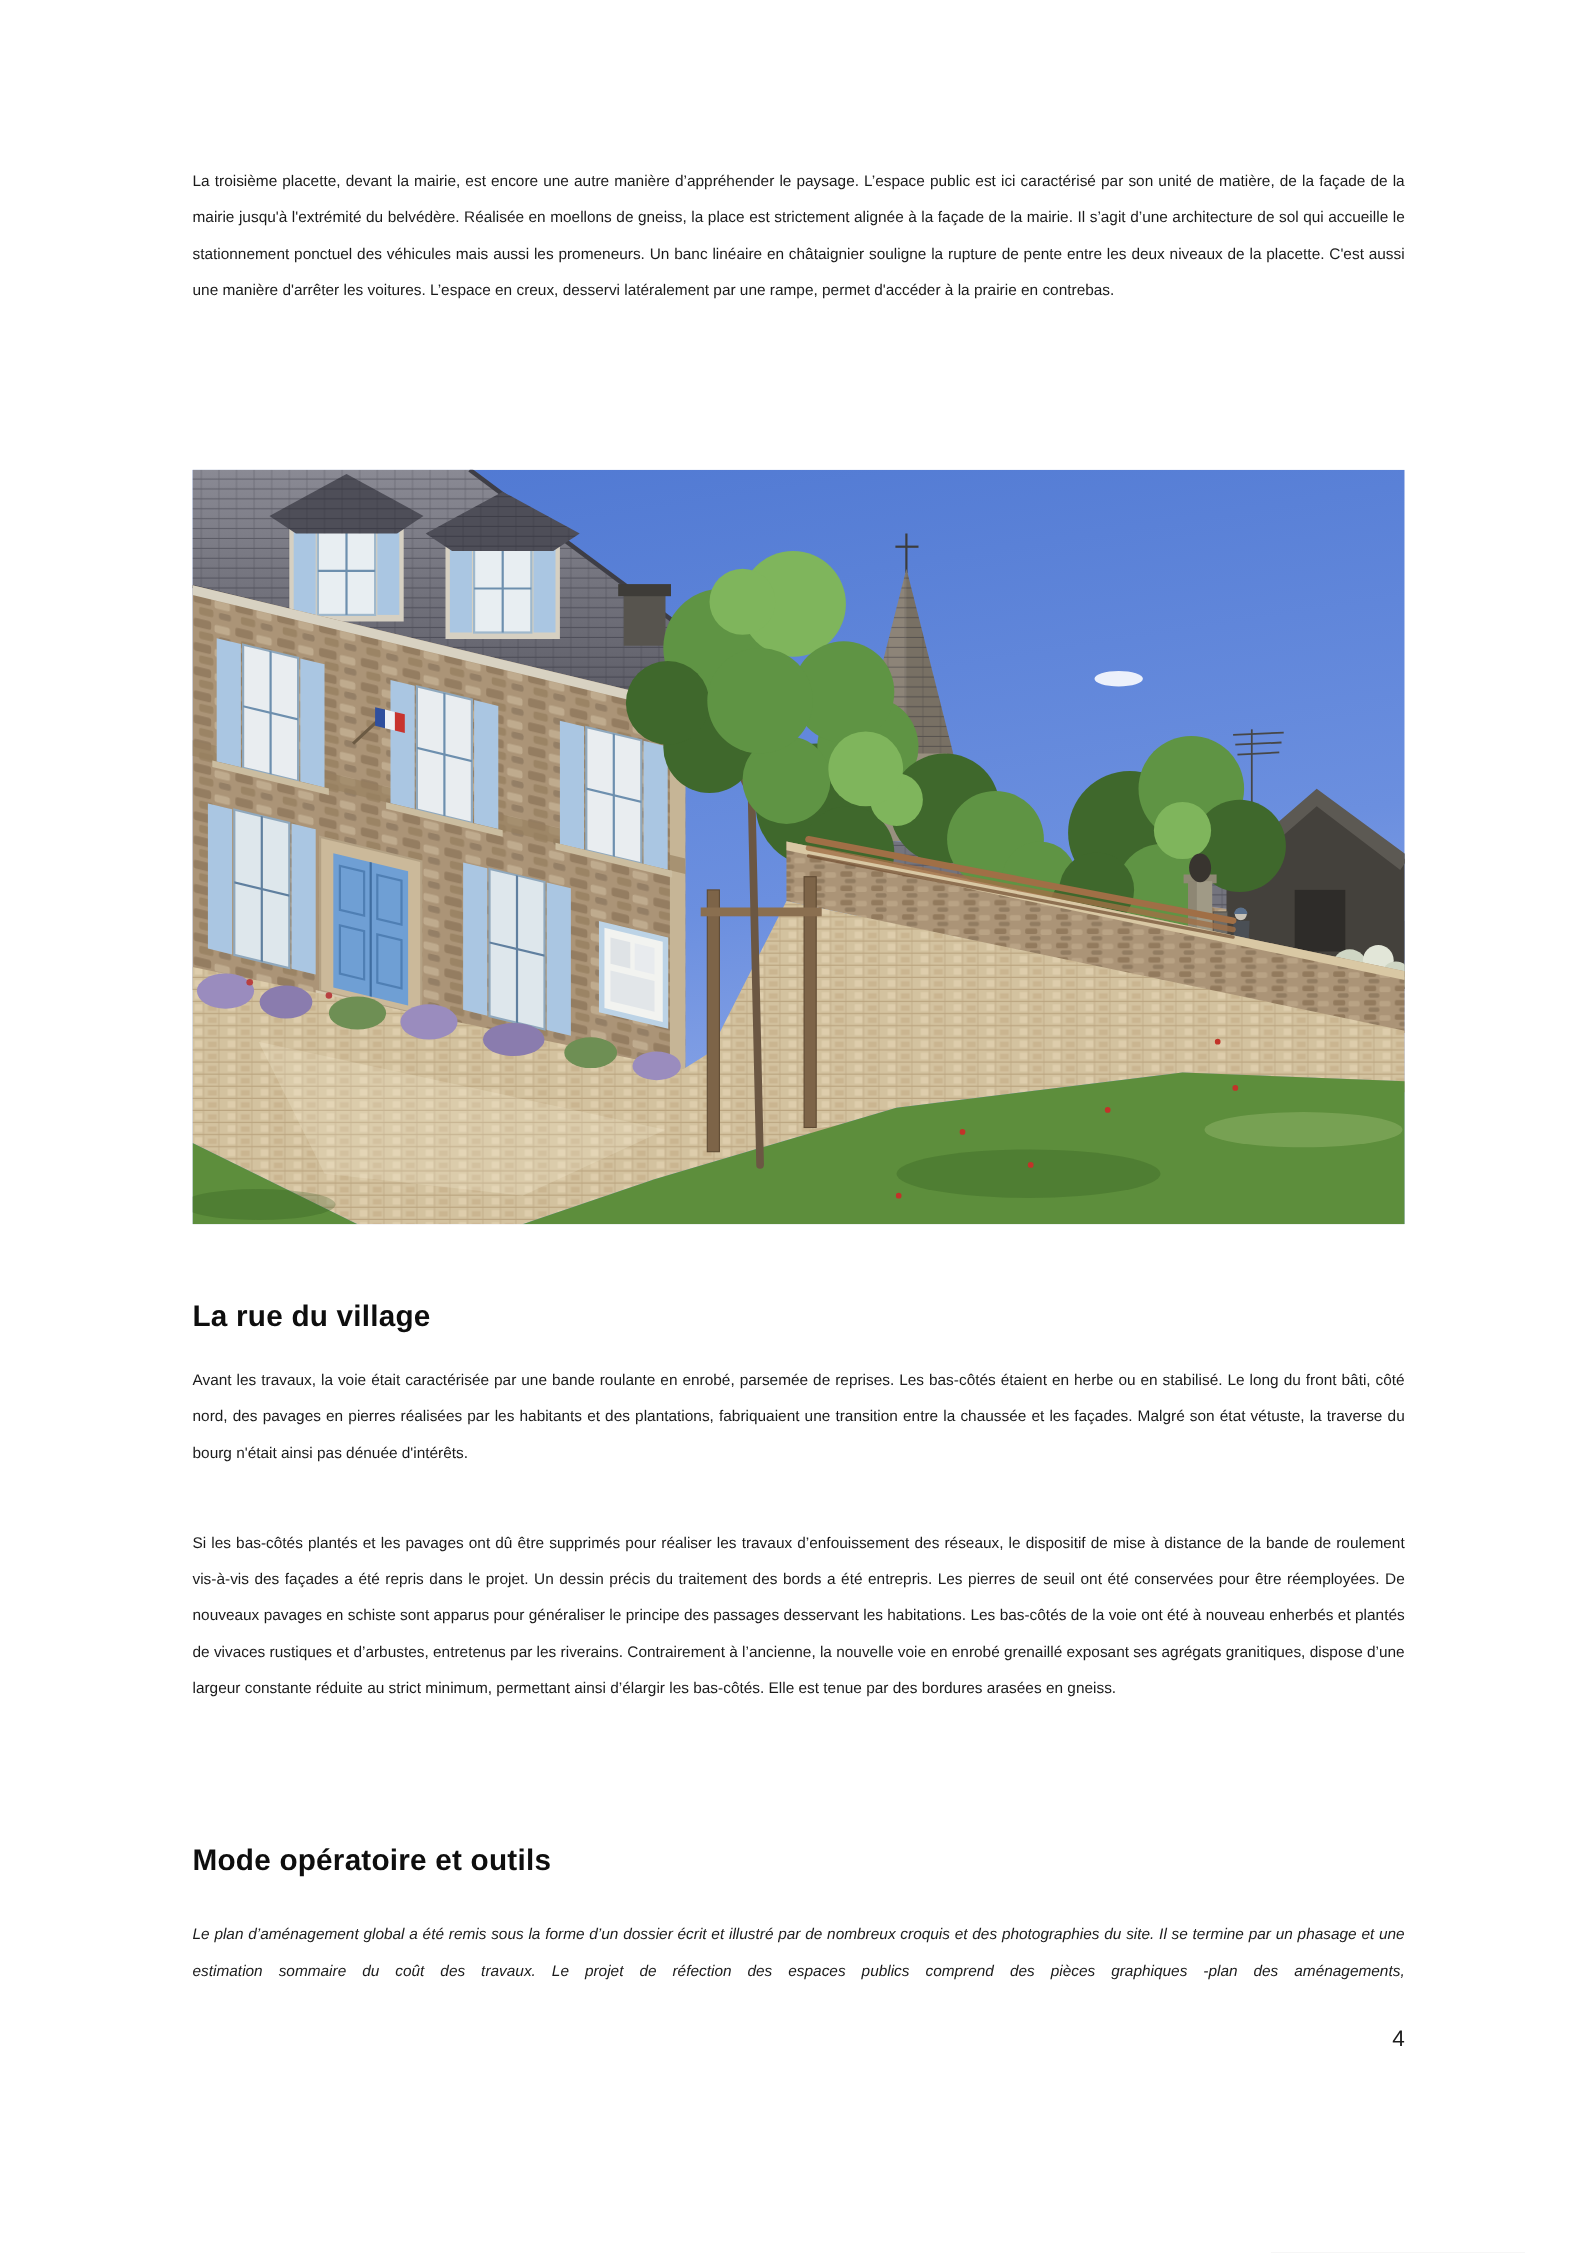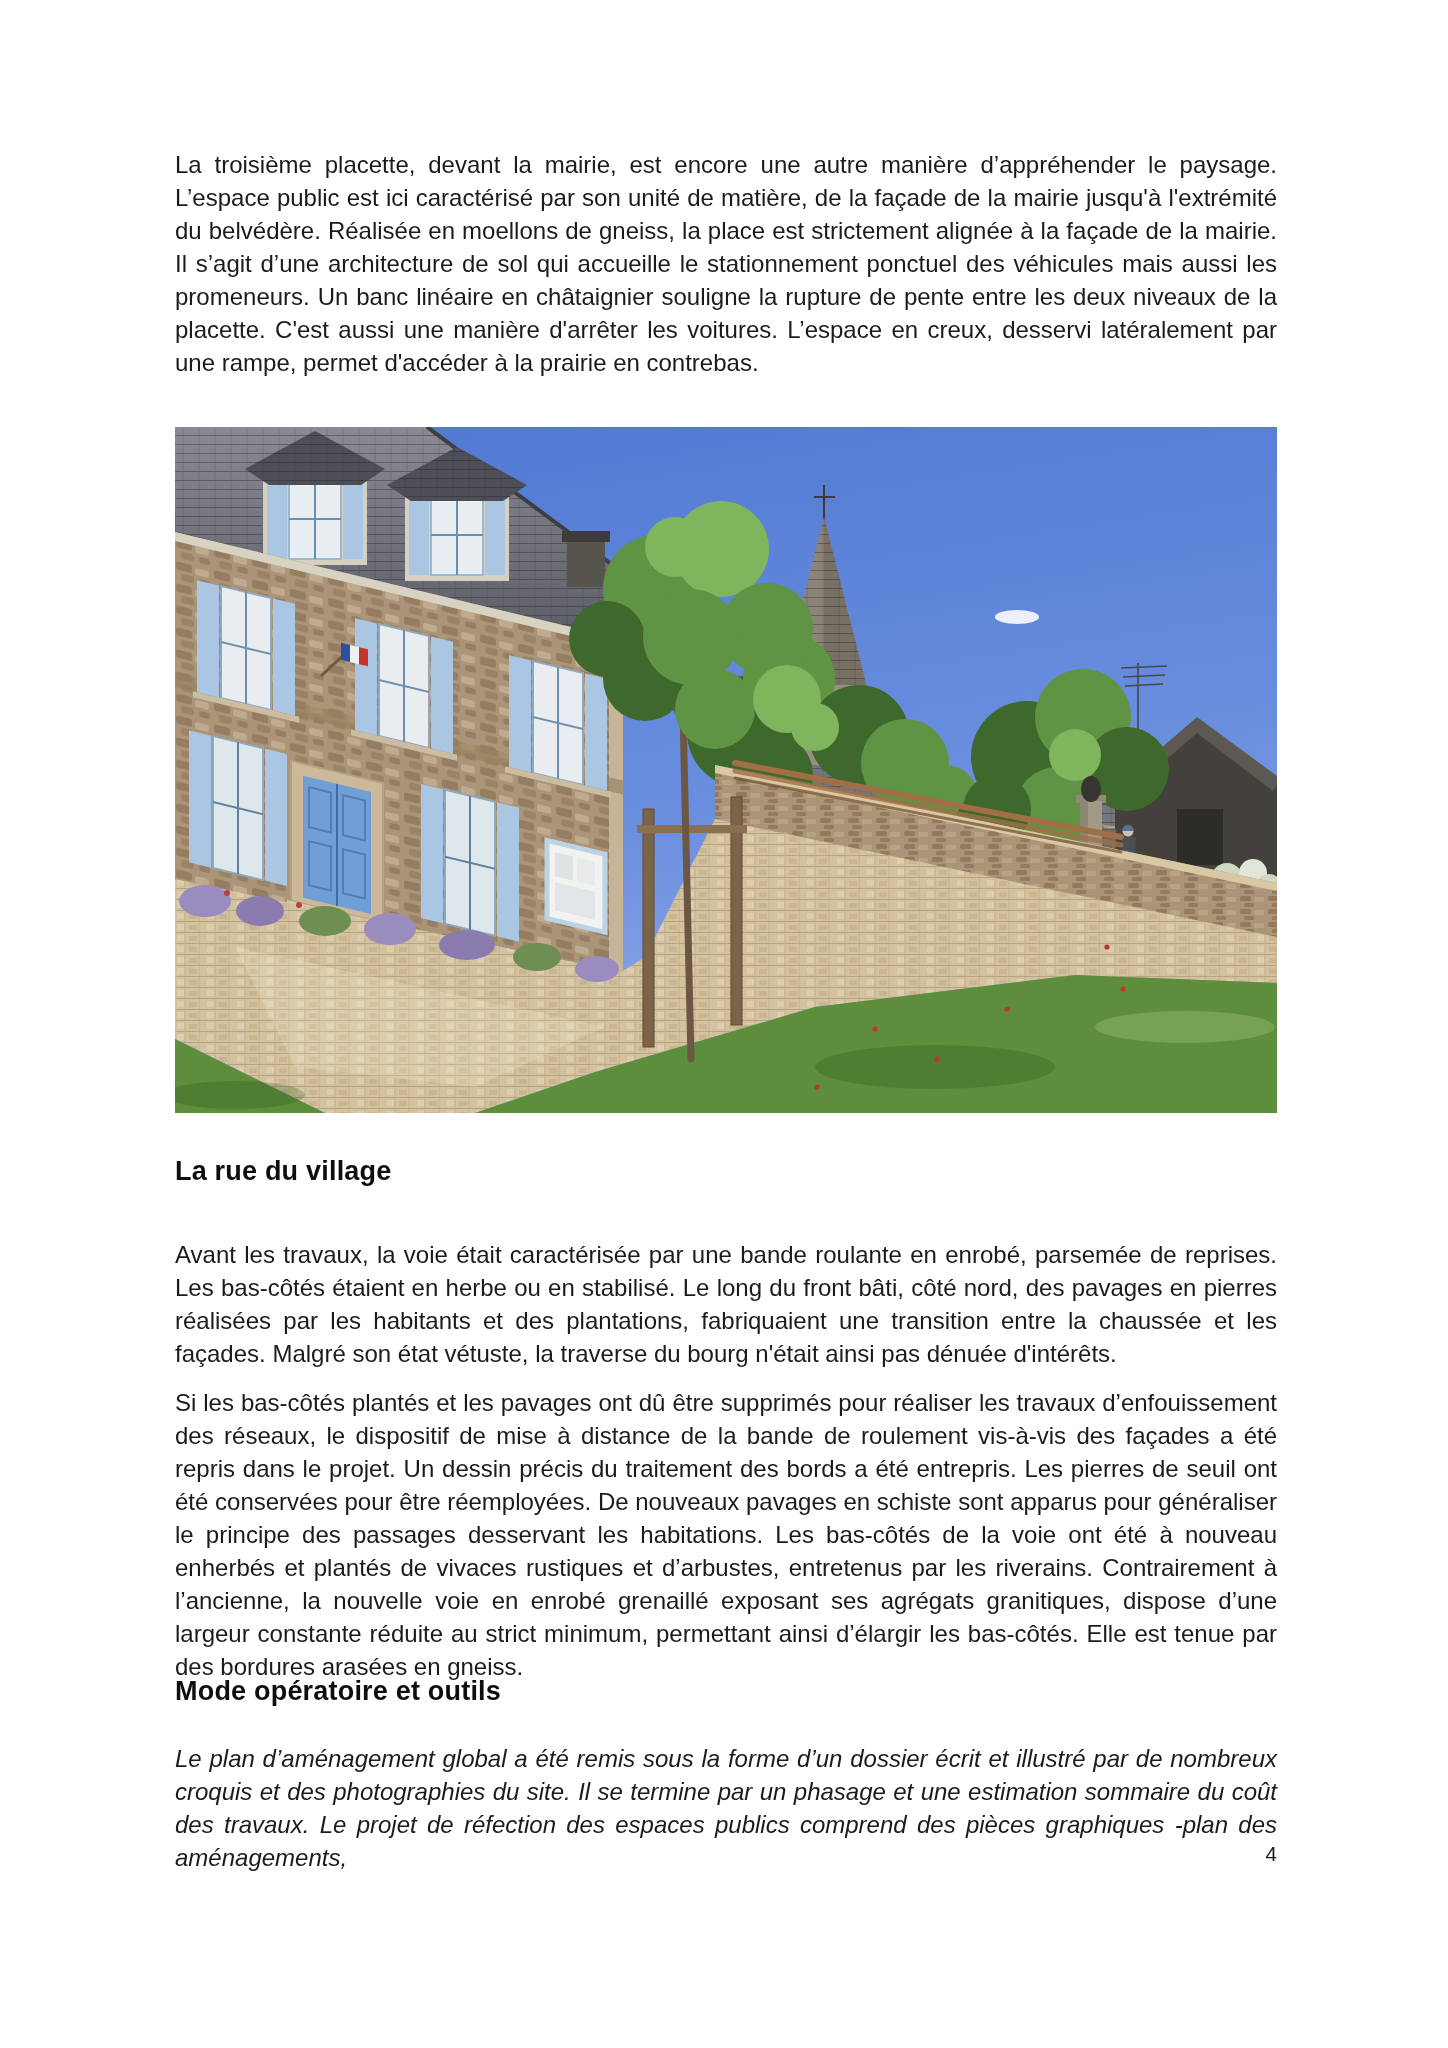--- a/index.html
+++ b/index.html
@@ -8,21 +8,21 @@
     width:1448px;height:2048px;
     background:var(--pageBg,#fff);
     font-family:"Liberation Sans", sans-serif;
     color:var(--text,#1b1b1b);
     margin:0 auto;
     overflow:hidden;
   }
   .col{position:absolute;left:175px;width:1102px;}
   p.body{
     margin:0;
-    font-size:24px;
+    font-size:14px;
     line-height:33px;
     text-align:justify;
     color:var(--text,#1b1b1b);
   }
   p.force-just{text-align-last:justify;font-style:italic;}
   h2.sec{
     margin:0;
     font-size:27px;
     line-height:30px;
     font-weight:bold;
@@ -340,21 +340,21 @@
         <circle class="f-fol" cx="540" cy="282" r="40"></circle>
           <circle class="f-folL" cx="612" cy="272" r="34"></circle>
         <circle class="f-folD" cx="432" cy="212" r="38"></circle>
           <circle class="f-fol" cx="516" cy="210" r="48"></circle>
         <circle class="f-folL" cx="500" cy="120" r="30"></circle>
       </g>
     </svg>
   </figure>
 
 
-  <h2 class="sec col" style="top:1156px">La rue du village</h2>
+  <h2 class="sec col" style="top:1181px">La rue du village</h2>
   <p class="body col" style="top:1238px">Avant les travaux, la voie était caractérisée par une bande roulante en enrobé, parsemée de reprises. Les bas-côtés étaient en herbe ou en stabilisé. Le long du front bâti, côté nord, des pavages en pierres réalisées par les habitants et des plantations, fabriquaient une transition entre la chaussée et les façades. Malgré son état vétuste, la traverse du bourg n'était ainsi pas dénuée d'intérêts.</p>
   <p class="body col" style="top:1386px">Si les bas-côtés plantés et les pavages ont dû être supprimés pour réaliser les travaux d’enfouissement des réseaux, le dispositif de mise à distance de la bande de roulement vis-à-vis des façades a été repris dans le projet. Un dessin précis du traitement des bords a été entrepris. Les pierres de seuil ont été conservées pour être réemployées. De nouveaux pavages en schiste sont apparus pour généraliser le principe des passages desservant les habitations.  Les bas-côtés de la voie ont été à nouveau enherbés et plantés de vivaces rustiques et d’arbustes, entretenus par les riverains. Contrairement à l’ancienne, la nouvelle voie en enrobé grenaillé exposant ses agrégats granitiques, dispose d’une largeur constante réduite au strict minimum, permettant ainsi d’élargir les bas-côtés. Elle est tenue par des bordures arasées en gneiss.</p>
 
   <h2 class="sec col" style="top:1676px">Mode opératoire et outils</h2>
   <p class="body force-just col" style="top:1742px">Le plan d’aménagement global a été remis sous la forme d’un dossier écrit et illustré par de nombreux croquis et des photographies du site. Il se termine par un phasage et une estimation sommaire du coût des travaux. Le projet de réfection des espaces publics comprend des pièces graphiques -plan des aménagements,</p>
 
   <div class="pagenum">4</div>
 </div>
 
 </body></html>

